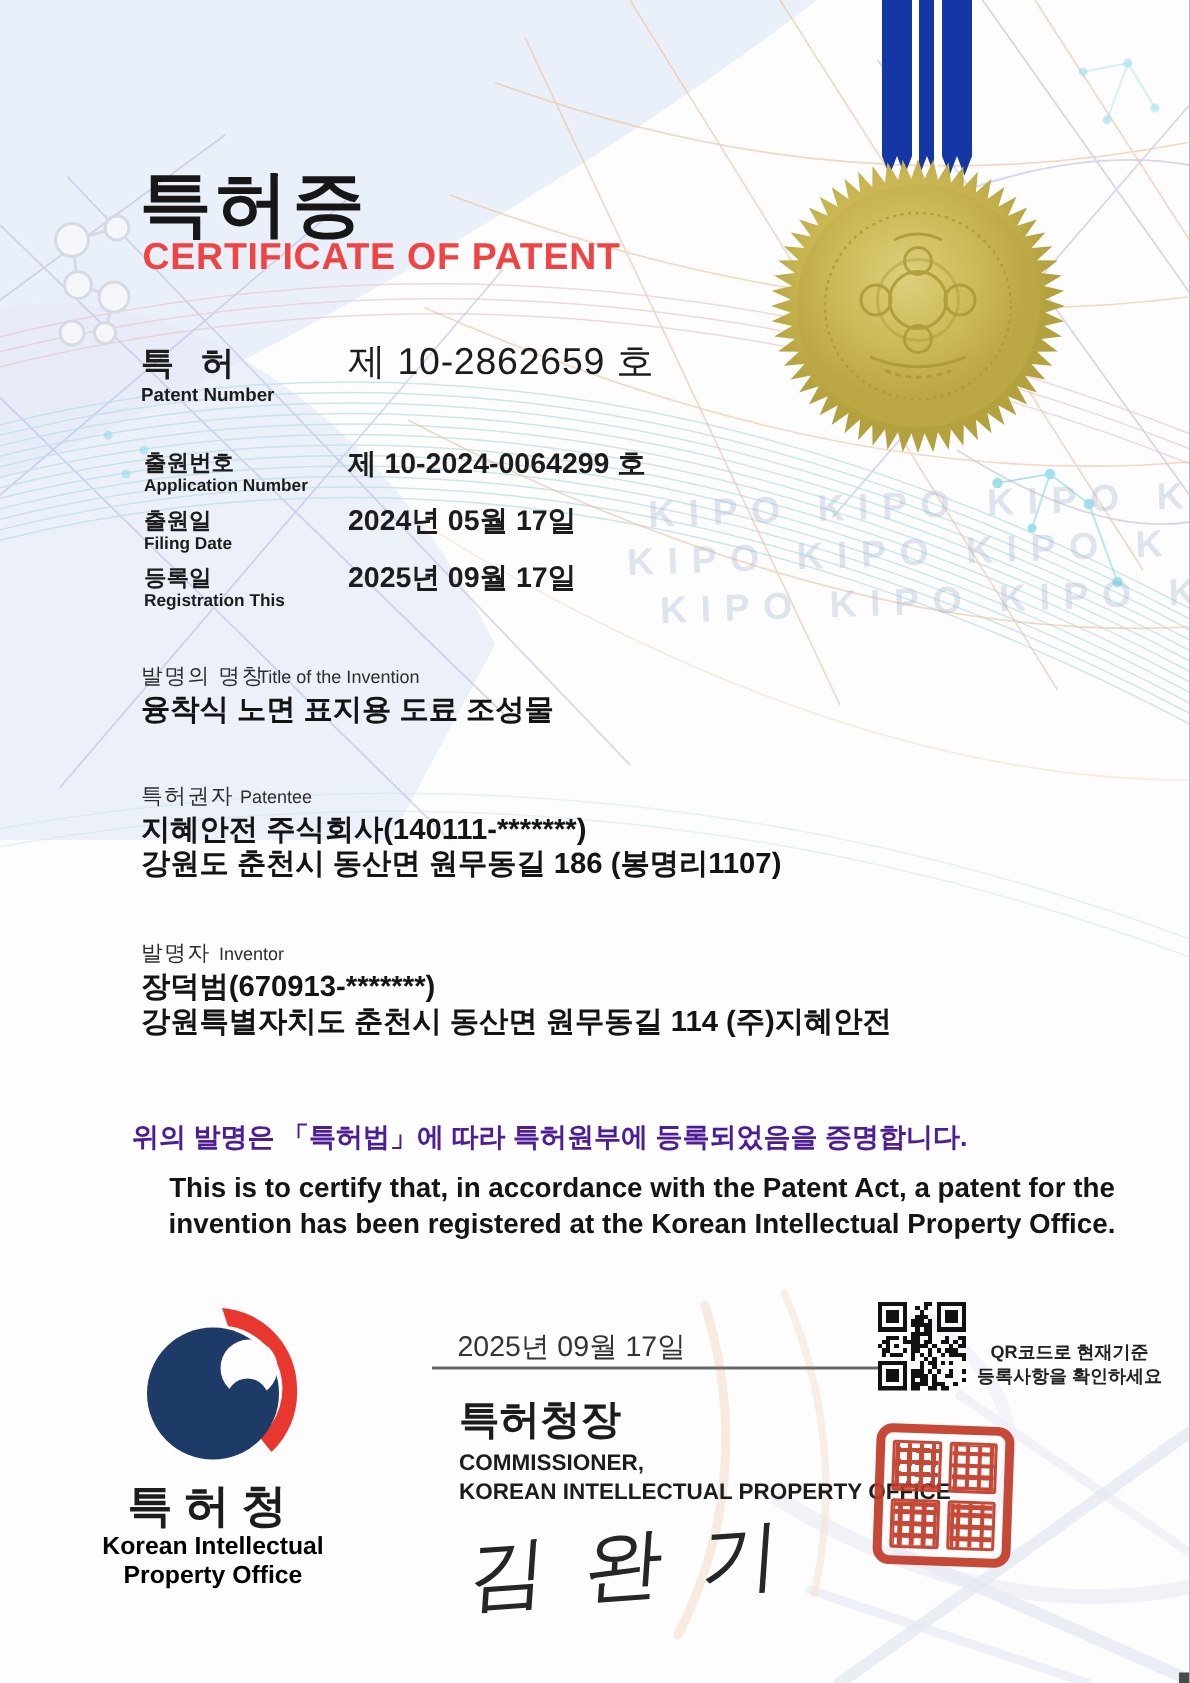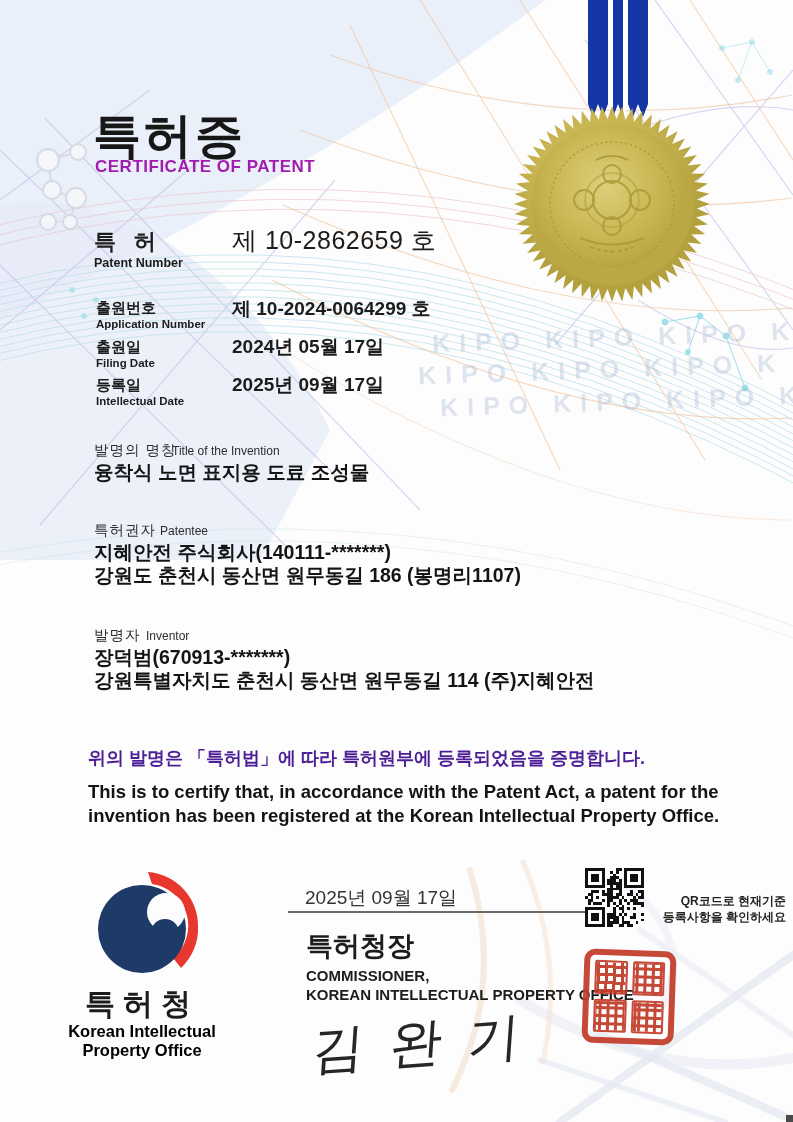--- a/index.html
+++ b/index.html
@@ -3,53 +3,53 @@
 <meta charset="utf-8">
 <style>
   html,body{margin:0;padding:0;background:#888;}
   .page{position:relative;width:793px;height:1122px;margin:0 auto;background:#fdfdfe;
         overflow:hidden;font-family:"Liberation Sans","DejaVu Sans",sans-serif;color:#1c1c1c;}
   .abs{position:absolute;}
   .nowrap{white-space:nowrap;}
 
   
   .title-ko{left:93px;top:104px;font-size:48px;font-weight:800;letter-spacing:3px;color:#171717;text-align:center;}
-  .title-en{left:95px;top:157px;font-size:17px;font-weight:700;letter-spacing:.5px;color:#a21caf;}
+  .title-en{left:95px;top:157px;font-size:25px;font-weight:700;letter-spacing:.5px;color:#ef4444;}
 
   .pn-label{left:94px;top:227px;font-size:22px;font-weight:800;letter-spacing:6px;}
   .pn-sub{left:94px;top:256px;font-size:12.5px;font-weight:700;}
   .pn-value{left:232px;top:224px;font-size:25px;font-weight:400;letter-spacing:.5px;}
 
   .f-label{left:96px;font-size:15px;font-weight:700;}
   .f-sub{left:96px;font-size:11.5px;font-weight:700;text-align:right;}
   .f-value{left:232px;font-size:19px;font-weight:700;}
 
   .sec-ko{font-size:14.5px;font-weight:400;color:#2d2d2d;letter-spacing:1px;}
   .sec-en{font-size:12px;font-weight:400;color:#2d2d2d;}
   .sec-val{font-size:19.5px;font-weight:700;color:#141414;}
 
   .stmt-ko{left:88px;top:746px;font-size:18px;font-weight:800;color:#4c1d95;}
-  .stmt-en{left:88px;top:780px;width:680px;font-size:18.5px;font-weight:700;line-height:1.28;color:#141414;}
+  .stmt-en{left:88px;top:780px;width:680px;font-size:18.5px;font-weight:700;line-height:1.28;color:#141414;text-align:center;}
 
   
   .iss-date{left:305px;top:885px;font-size:19px;font-weight:400;color:#333;}
   .iss-line{left:288px;top:911px;width:298px;border-top:2px solid #6b6b6b;height:0;}
   .iss-ko{left:306px;top:928px;font-size:27px;font-weight:800;}
   .iss-en1{left:306px;top:967px;font-size:15px;font-weight:700;}
   .iss-en2{left:306px;top:986px;font-size:15px;font-weight:700;white-space:nowrap;}
   .signature{left:312px;top:1008px;font-size:52px;font-weight:400;letter-spacing:26px;
              color:#262626;transform:rotate(-4deg) skewX(-8deg);}
 
   
   .agency-ko{left:62px;top:984px;width:160px;text-align:center;font-size:30px;font-weight:600;letter-spacing:8px;}
   .agency-en{left:42px;top:1022px;width:200px;text-align:center;font-size:16.5px;font-weight:600;line-height:1.18;color:#000000;}
 
   
   .qr-box{left:585px;top:868px;width:59px;height:59px;}
-  .qr-note{left:640px;top:893px;width:146px;text-align:right;font-size:12px;font-weight:700;line-height:1.35;color:#222;}
+  .qr-note{left:640px;top:893px;width:146px;text-align:center;font-size:12px;font-weight:700;line-height:1.35;color:#222;}
 
   
   .seal{left:583px;top:950px;width:92px;height:94px;border:6px solid #c23a28;border-radius:11px;
         transform:rotate(2deg);z-index:5;display:grid;grid-template-columns:1fr 1fr;grid-template-rows:1fr 1fr;
         gap:5px;padding:5px;box-sizing:border-box;opacity:.92;}
   .seal-cell{background:
       repeating-linear-gradient(0deg,#c23a28 0 3px,transparent 3px 8px),
       repeating-linear-gradient(90deg,#c23a28 0 3px,transparent 3px 8px);
       border:2px solid #c23a28;border-radius:2px;}
 
@@ -200,21 +200,21 @@
 
   <div class="abs f-label nowrap" style="top:299px">출원번호</div>
   <div class="abs f-sub nowrap" style="top:318px">Application Number</div>
   <div class="abs f-value nowrap" style="top:296px">제 10-2024-0064299 호</div>
 
   <div class="abs f-label nowrap" style="top:338px">출원일</div>
   <div class="abs f-sub nowrap" style="top:357px">Filing Date</div>
   <div class="abs f-value nowrap" style="top:334px">2024년 05월 17일</div>
 
   <div class="abs f-label nowrap" style="top:376px">등록일</div>
-  <div class="abs f-sub nowrap" style="top:395px">Intellectual Date</div>
+  <div class="abs f-sub nowrap" style="top:395px">Registration This</div>
   <div class="abs f-value nowrap" style="top:372px">2025년 09월 17일</div>
 
   <div class="abs sec-ko nowrap" style="left:94px;top:441px">발명의 명칭</div>
   <div class="abs sec-en nowrap" style="left:172px;top:444px">Title of the Invention</div>
   <div class="abs sec-val nowrap" style="left:94px;top:459px">융착식 노면 표지용 도료 조성물</div>
 
   <div class="abs sec-ko nowrap" style="left:94px;top:521px">특허권자</div>
   <div class="abs sec-en nowrap" style="left:160px;top:524px">Patentee</div>
   <div class="abs sec-val nowrap" style="left:94px;top:539px">지혜안전 주식회사(140111-*******)</div>
   <div class="abs sec-val nowrap" style="left:94px;top:562px">강원도 춘천시 동산면 원무동길 186  (봉명리1107)</div>

